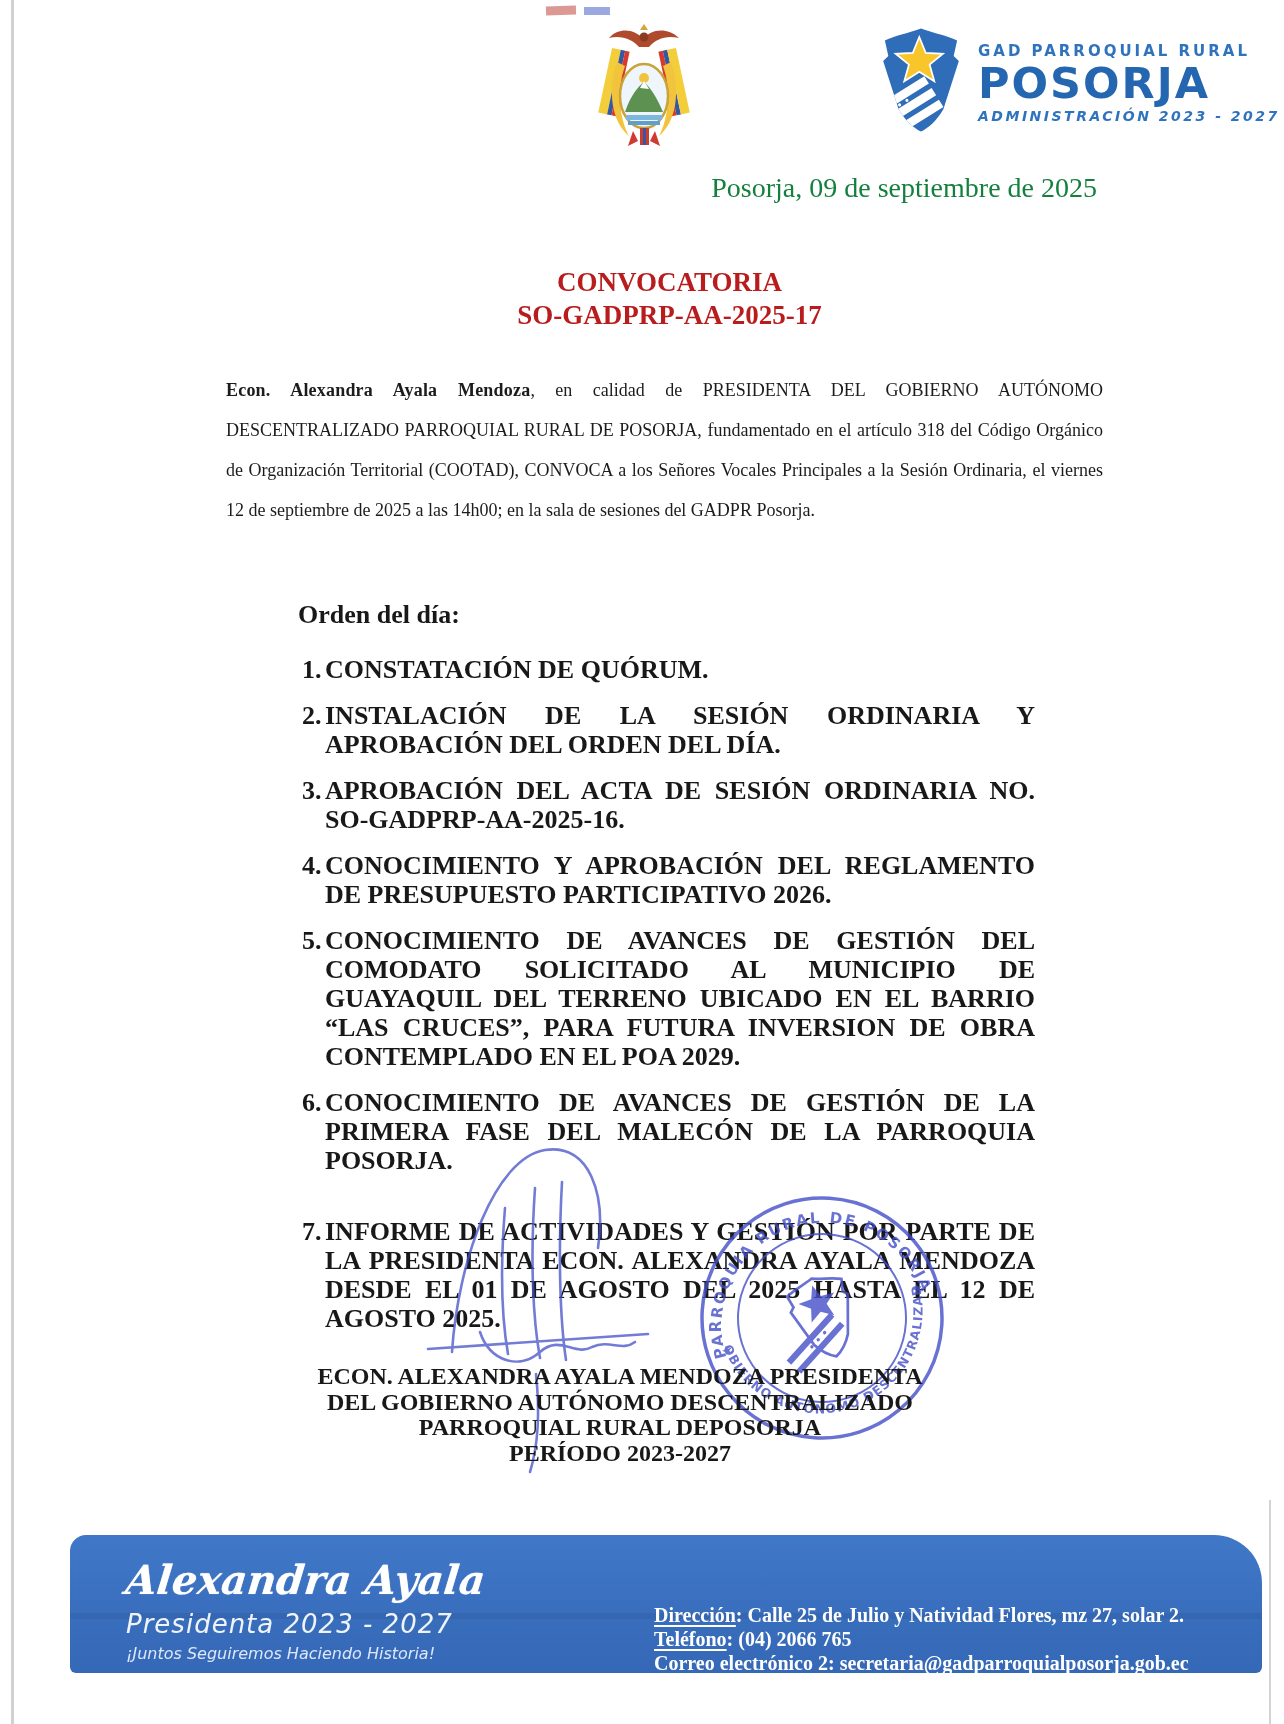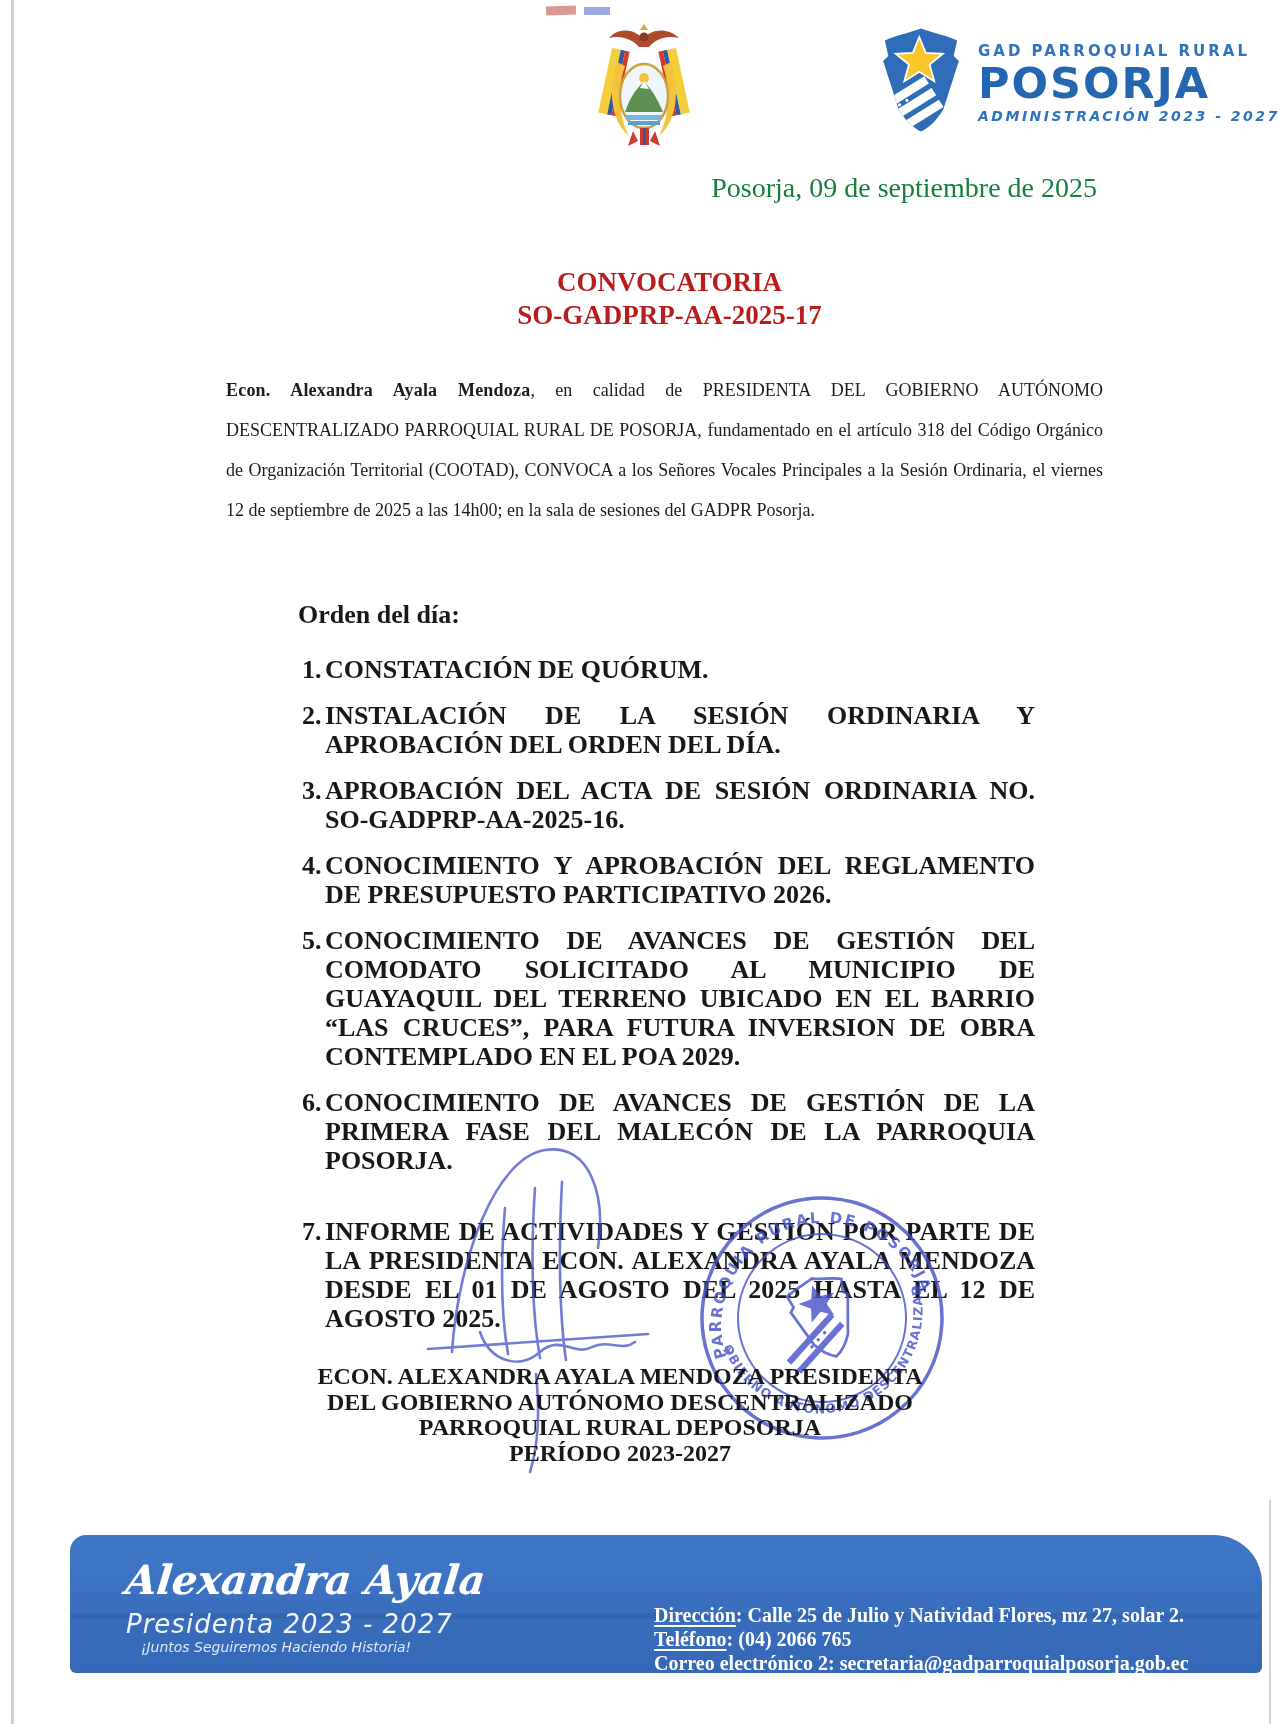--- a/index.html
+++ b/index.html
@@ -53,22 +53,22 @@
   .banner{left:70px;top:1535px;width:1192px;height:138px;
           background:linear-gradient(180deg,#4078c8 0%,#3a70bf 45%,#3568b6 100%);
           border-radius:16px 48px 6px 6px;}
   .banner-band{position:absolute;left:0;top:78px;width:100%;height:6px;background:rgba(15,35,90,.10);}
   .f-left{position:absolute;left:56px;top:22px;width:300px;text-align:center;color:#fff;}
   .f-name{font-family:"DejaVu Serif",serif;font-style:italic;font-weight:bold;
           font-size:40px;line-height:46px;transform:skewX(-6deg);
           text-shadow:0 0 1px rgba(255,255,255,.6);white-space:nowrap;}
   .f-sub{font-family:"DejaVu Sans",sans-serif;font-weight:300;font-style:italic;
          font-size:26px;letter-spacing:1px;color:rgba(255,255,255,.92);margin-top:6px;white-space:nowrap;}
-  .f-tag{font-family:"DejaVu Sans",sans-serif;font-style:italic;font-size:14px;
-         color:#dce8fa;white-space:nowrap;}
+  .f-tag{font-family:"DejaVu Sans",sans-serif;font-style:italic;font-size:16px;
+         color:#dce8fa;margin-top:5px;white-space:nowrap;}
   .f-right{position:absolute;left:584px;top:24px;width:520px;color:#fff;
            font-size:20px;font-weight:bold;line-height:24px;margin-top:44px;}
   .f-line{white-space:nowrap;}
   .f-label{text-decoration:underline;text-underline-offset:3px;}
   .f-loc{text-align:center;width:480px;}
 </style>
 </head>
 <body>
 
 <div class="page">

